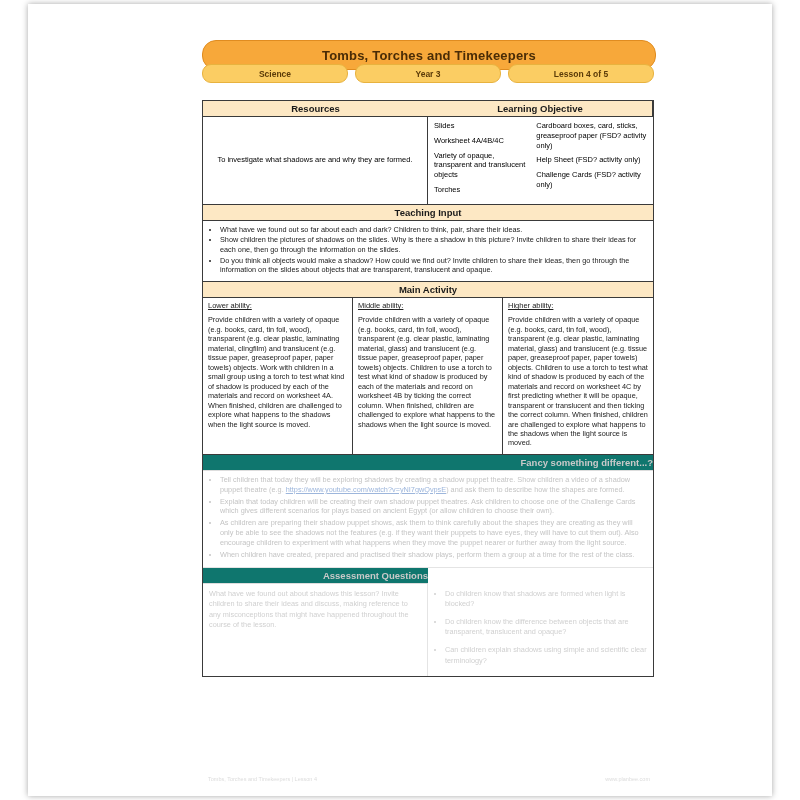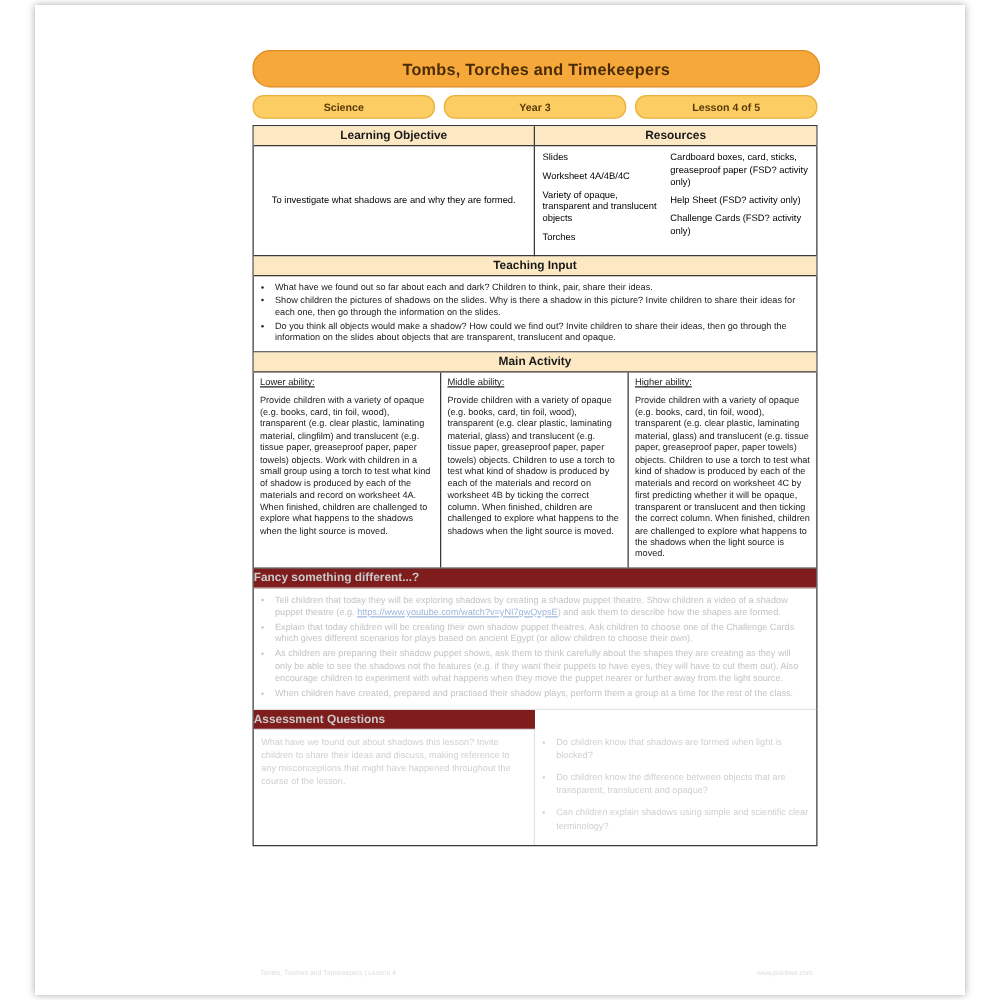--- a/index.html
+++ b/index.html
@@ -49,21 +49,21 @@
     align-items: center;
     justify-content: center;
     color: #4a2c06;
     font-size: 13px;
     font-weight: bold;
     letter-spacing: 0.2px;
   }
   .pillrow {
     position: absolute;
     left: 8px;
-    top: 48px;
+    top: 36px;
     width: 452px;
     display: flex;
     justify-content: space-between;
   }
   .pill {
     width: 144px;
     height: 17px;
     background: #fbcd63;
     border: 1px solid #e8b23e;
     border-radius: 9px;
@@ -142,25 +142,25 @@
     width: 33.333%;
     box-sizing: border-box;
     padding: 3px 5px 6px 5px;
     font-size: 7.3px;
     line-height: 1.3;
     color: #222;
   }
   .c3.bd { border-right: 1px solid #3a3a3a; }
   .c3 .ab { text-decoration: underline; display: block; margin-bottom: 4px; font-size: 7.5px; }
   .band-faded {
-    background: #7f1d1d;
+    background: #0f766e;
     border-bottom: 1px solid #ddd;
     font-weight: bold;
     font-size: 9.5px;
-    text-align: left;
+    text-align: right;
     color: #c9c9c9;
     padding: 2px 0;
   }
   .bullets-faded {
     border-bottom: 1px solid #e4e4e4;
     padding: 4px 6px 5px 6px;
     font-size: 7.3px;
     line-height: 1.35;
     color: #c4c4c4;
   }
@@ -202,22 +202,22 @@
 
       <div class="pillrow">
         <div class="pill">Science</div>
         <div class="pill">Year 3</div>
         <div class="pill">Lesson 4 of 5</div>
       </div>
 
       <div class="table">
 
         <div class="row">
+          <div class="hdr-cell col-right">Resources</div>
           <div class="hdr-cell col-left">Learning Objective</div>
-          <div class="hdr-cell col-right">Resources</div>
         </div>
 
         <div class="row">
           <div class="lo-body">To investigate what shadows are and why they are formed.</div>
           <div class="res-body">
             <div style="display:flex;">
               <div style="width:48%; box-sizing:border-box; padding-right:4px;">
                 <p>Slides</p>
                 <p>Worksheet 4A/4B/4C</p>
                 <p>Variety of opaque, transparent and translucent objects</p>

